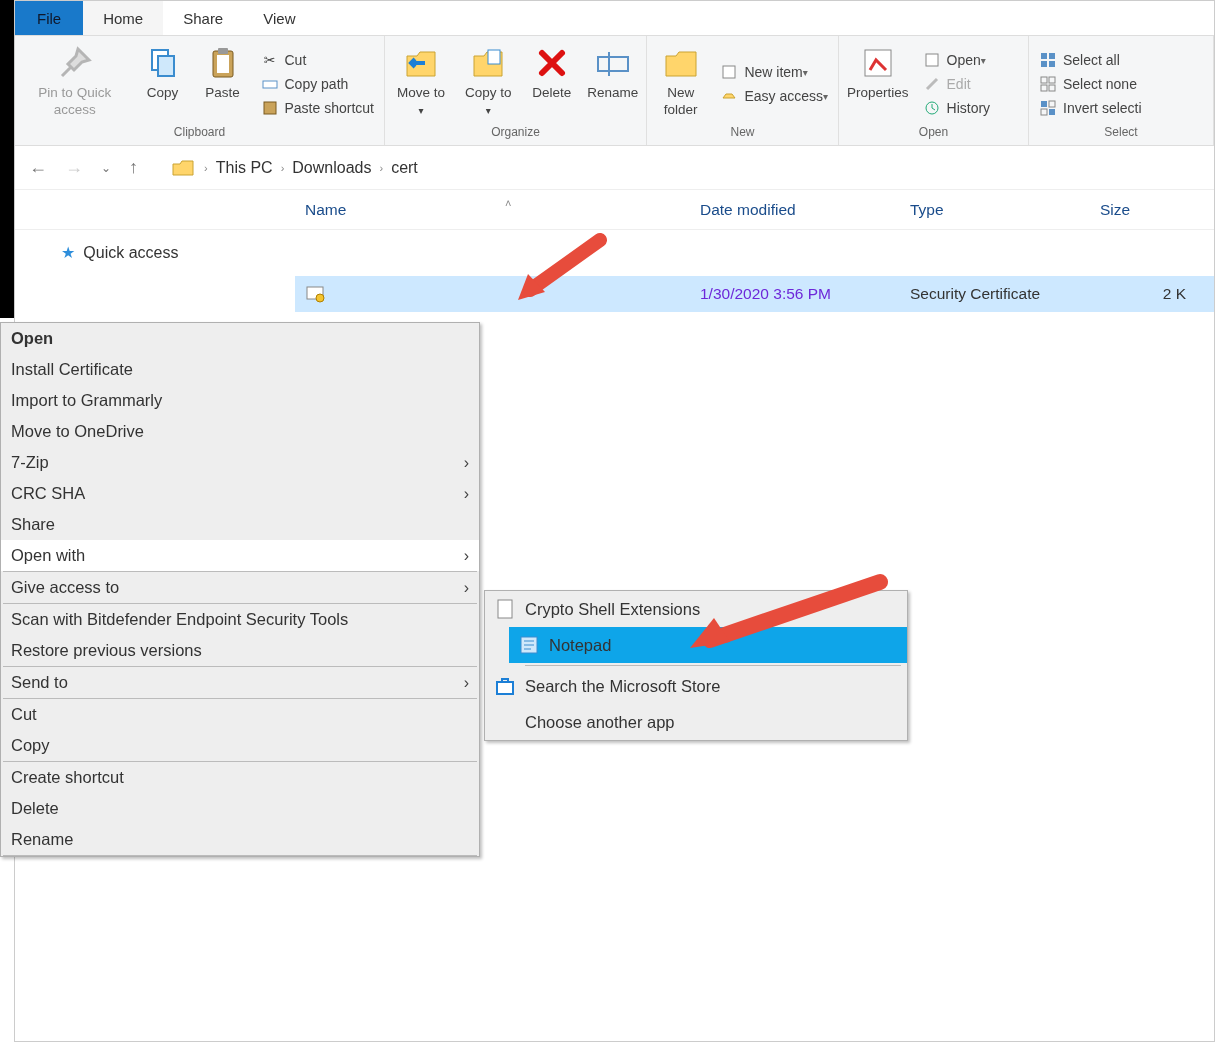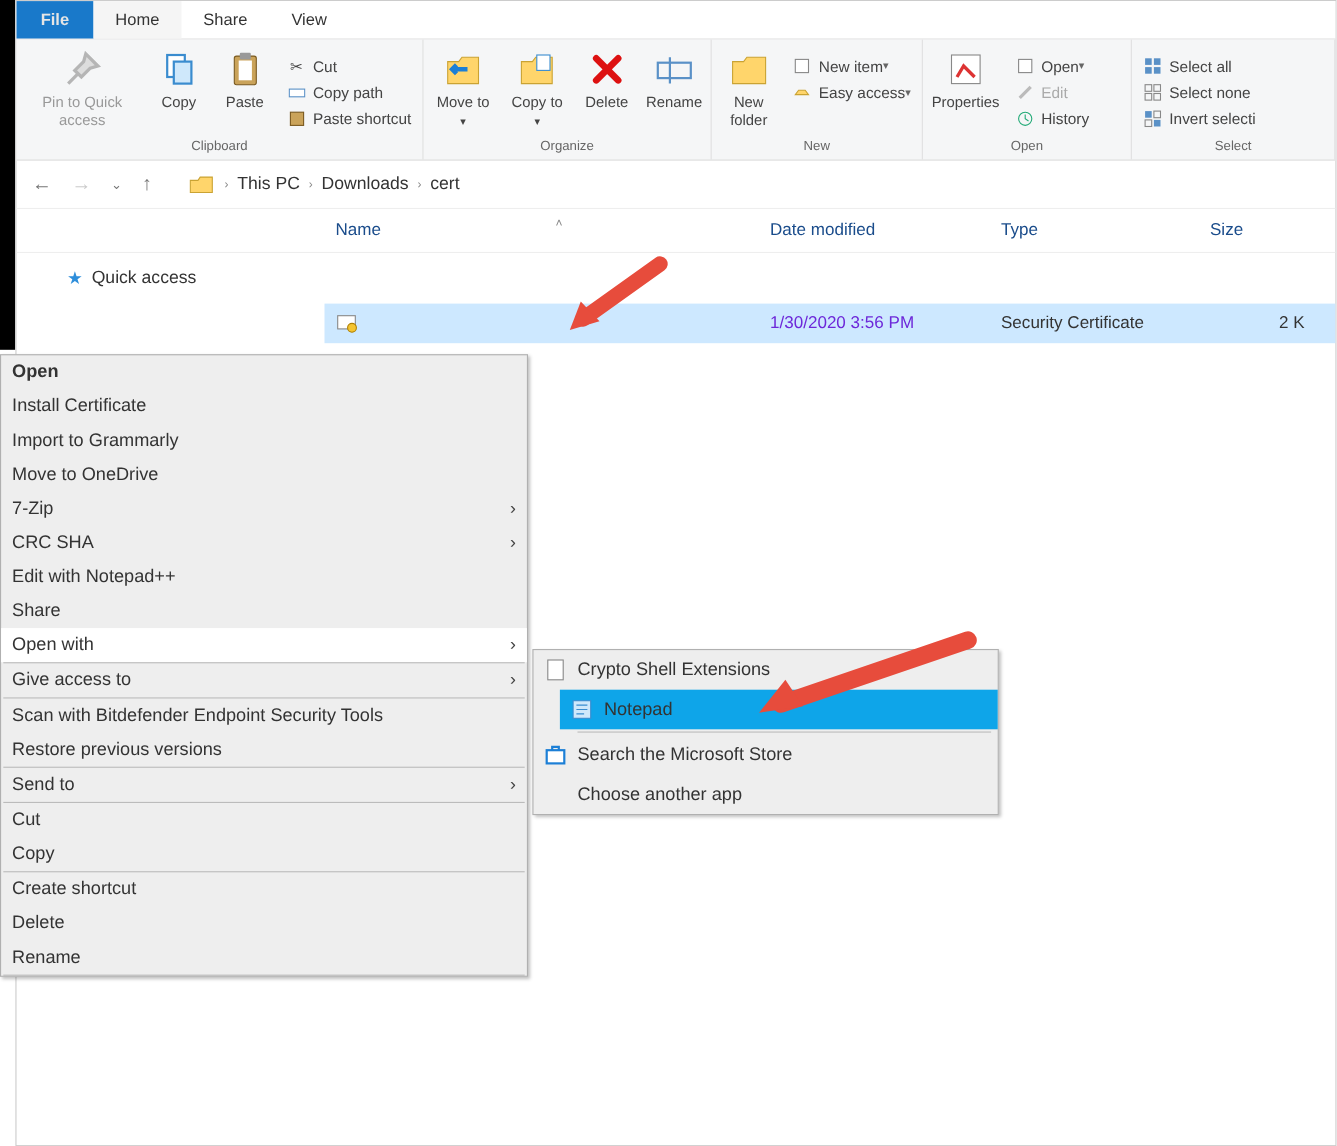--- a/index.html
+++ b/index.html
@@ -3,21 +3,21 @@
 <meta charset="utf-8">
 <style>
   * { box-sizing: border-box; margin: 0; padding: 0; font-family: "Segoe UI", Tahoma, sans-serif; }
   body { width: 1215px; height: 1042px; background: #fff; position: relative; overflow: hidden; font-size: 15px; color: #333; }
   .blackbar { position: absolute; left: 0; top: 0; width: 14px; height: 318px; background: #000; }
   .container { position: absolute; left: 14px; top: 0; right: 0; bottom: 0; border: 1px solid #ccc; background: #fff; }
 
   
   .tabs { height: 35px; display: flex; align-items: stretch; background: #fff; border-bottom: 1px solid #ddd;}
   .tab { display: flex; align-items: center; padding: 0 20px; font-size: 15px; color: #333; }
-  .tab.file { background: #1979ca; color: #e5e5e5; padding: 0 22px; font-weight: bold; }
+  .tab.file { background: #1979ca; color: #0f172a; padding: 0 22px; }
   .tab.active { background: #f5f5f5;}
 
   
   .ribbon { background: #f5f6f7; border-bottom: 1px solid #ddd; display: flex; }
   .group { border-right: 1px solid #e0e0e0; padding: 4px 2px 2px 2px; display: flex; flex-direction: column; }
   .group-body { display: flex; flex: 1; }
   .group-label { text-align: center; font-size: 12px; color: #666; padding: 3px 0 4px 0; }
   .bigbtn { display: flex; flex-direction: column; align-items: center; justify-content: flex-start; padding: 4px 6px 2px 6px; min-width: 60px; font-size: 13.5px; color: #444; text-align: center; line-height: 1.25;}
   .bigbtn.disabled { color: #999; }
   .bigicon { width: 38px; height: 38px; margin-bottom: 3px; display: flex; align-items: center; justify-content: center; }
@@ -190,21 +190,21 @@
     <div class="group" style="width:192px;">
       <div class="group-body">
         <div class="bigbtn">
           <span class="bigicon">
             <svg width="38" height="34">
                 <path d="M4 10h10l3-4h17v24H4z" fill="#ffd56b" stroke="#caa333"></path>
               </svg>
           </span>
           <span>New folder</span>
         </div>
-        <div class="smallbtn-col" style="padding-top:8px;">
+        <div class="smallbtn-col" style="padding-top:8px;justify-content:center;">
           <div class="smallbtn drop">
             <span class="ic">
              <svg width="16" height="16">
                   <rect x="2" y="2" width="12" height="12" fill="#fff" stroke="#888"></rect>
                 </svg>
             </span>
             <span>New item</span>
           </div>
           <div class="smallbtn drop">
             <span class="ic">
@@ -373,23 +373,20 @@
     </div>
   <div class="ctxitem">
       <span>7-Zip</span>
       <span class="subarrow">›</span>
     </div>
   <div class="ctxitem">
       <span>CRC SHA</span>
       <span class="subarrow">›</span>
     </div>
   <div class="ctxitem">
-      <span>Edit with Notepad++</span>
-    </div>
-  <div class="ctxitem">
       <span>Share</span>
     </div>
   <div class="ctxitem hover">
       <span>Open with</span>
       <span class="subarrow">›</span>
     </div>
   <div class="ctxsep"></div>
   <div class="ctxitem">
       <span>Give access to</span>
       <span class="subarrow">›</span>

